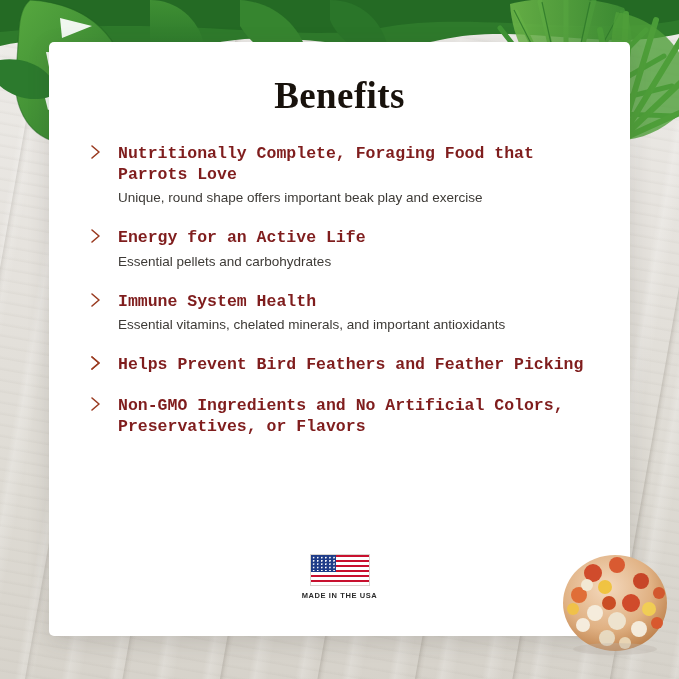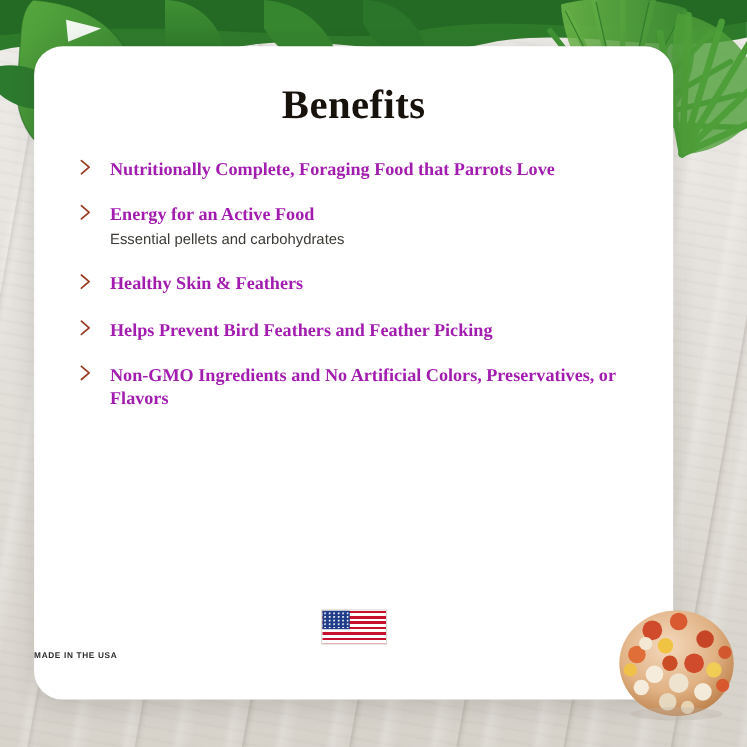--- a/index.html
+++ b/index.html
@@ -56,26 +56,26 @@
     position: absolute;
     top: 0; left: 0;
     width: 679px;
     height: 200px;
     pointer-events: none;
   }
 
   
   #card {
     position: absolute;
-    left: 31px;
+    left: 49px;
     top: 42px;
     width: 581px;
     height: 594px;
     background: #ffffff;
-    border-radius: 26px;
+    border-radius: 5px;
     box-shadow: 0 6px 22px rgba(60,55,48,0.16);
     overflow: hidden;
   }
 
   #title {
     text-align: center;
     font-family: "Liberation Serif", serif;
     font-weight: bold;
     font-size: 37px;
     color: #18120c;
@@ -102,41 +102,41 @@
     width: 14px;
     height: 16px;
     color: #9a3b21;
     line-height: 16px;
     font-size: 15px;
     font-family: "Liberation Sans", sans-serif;
   }
   .chev svg { display: block; }
 
   .b-head {
-    font-family: Liberation Serif, serif;
+    font-family: Liberation Mono, monospace;
     font-weight: bold;
     font-size: 16.5px;
     line-height: 1.28;
-    color: #a21caf;
+    color: #7f1d1d;
     margin: 0;
   }
   .b-sub {
     font-family: "Liberation Sans", sans-serif;
     font-size: 13.5px;
     line-height: 1.35;
     color: #3d3a36;
     margin: 4px 0 0 0;
   }
 
   
   #flag-block {
     position: absolute;
     left: 0; right: 0;
     bottom: 36px;
-    text-align: left;
+    text-align: center;
   }
   #flag {
     width: 60px;
     height: 32px;
     margin: 0 auto;
     position: relative;
     border: 1px solid #d9d5cf;
     background: #ffffff;
     overflow: hidden;
   }
@@ -270,40 +270,49 @@
 
   <ul id="benefit-list">
 
     <li class="benefit-item">
       <span class="chev">
         <svg viewBox="0 0 14 16" width="14" height="16" aria-hidden="true">
             <path d="M3 2 L10 8 L3 14" fill="none" stroke="currentColor" stroke-width="1.6" stroke-linecap="round" stroke-linejoin="round"></path>
           </svg>
       </span>
       <p class="b-head">Nutritionally Complete, Foraging Food that Parrots Love</p>
-    </li>
-
-    <li class="benefit-item">
-      <span class="chev">
-        <svg viewBox="0 0 14 16" width="14" height="16" aria-hidden="true">
-            <path d="M3 2 L10 8 L3 14" fill="none" stroke="currentColor" stroke-width="1.6" stroke-linecap="round" stroke-linejoin="round"></path>
-          </svg>
-      </span>
-      <p class="b-head">Energy for an Active Food</p>
+      <p class="b-sub">Unique, round shape offers important beak play and exercise</p>
+    </li>
+
+    <li class="benefit-item">
+      <span class="chev">
+        <svg viewBox="0 0 14 16" width="14" height="16" aria-hidden="true">
+            <path d="M3 2 L10 8 L3 14" fill="none" stroke="currentColor" stroke-width="1.6" stroke-linecap="round" stroke-linejoin="round"></path>
+          </svg>
+      </span>
+      <p class="b-head">Energy for an Active Life</p>
       <p class="b-sub">Essential pellets and carbohydrates</p>
     </li>
 
-
-    <li class="benefit-item">
-      <span class="chev">
-        <svg viewBox="0 0 14 16" width="14" height="16" aria-hidden="true">
-            <path d="M3 2 L10 8 L3 14" fill="none" stroke="currentColor" stroke-width="1.6" stroke-linecap="round" stroke-linejoin="round"></path>
-          </svg>
-      </span>
-      <p class="b-head">Healthy Skin &amp; Feathers</p>
+    <li class="benefit-item">
+      <span class="chev">
+        <svg viewBox="0 0 14 16" width="14" height="16" aria-hidden="true">
+            <path d="M3 2 L10 8 L3 14" fill="none" stroke="currentColor" stroke-width="1.6" stroke-linecap="round" stroke-linejoin="round"></path>
+          </svg>
+      </span>
+      <p class="b-head">Immune System Health</p>
+      <p class="b-sub">Essential vitamins, chelated minerals, and important antioxidants</p>
+    </li>
+
+    <li class="benefit-item">
+      <span class="chev">
+        <svg viewBox="0 0 14 16" width="14" height="16" aria-hidden="true">
+            <path d="M3 2 L10 8 L3 14" fill="none" stroke="currentColor" stroke-width="1.6" stroke-linecap="round" stroke-linejoin="round"></path>
+          </svg>
+      </span>
     </li>
 
     <li class="benefit-item">
       <span class="chev">
         <svg viewBox="0 0 14 16" width="14" height="16" aria-hidden="true">
             <path d="M3 2 L10 8 L3 14" fill="none" stroke="currentColor" stroke-width="1.6" stroke-linecap="round" stroke-linejoin="round"></path>
           </svg>
       </span>
       <p class="b-head">Helps Prevent Bird Feathers and Feather Picking</p>
     </li>

